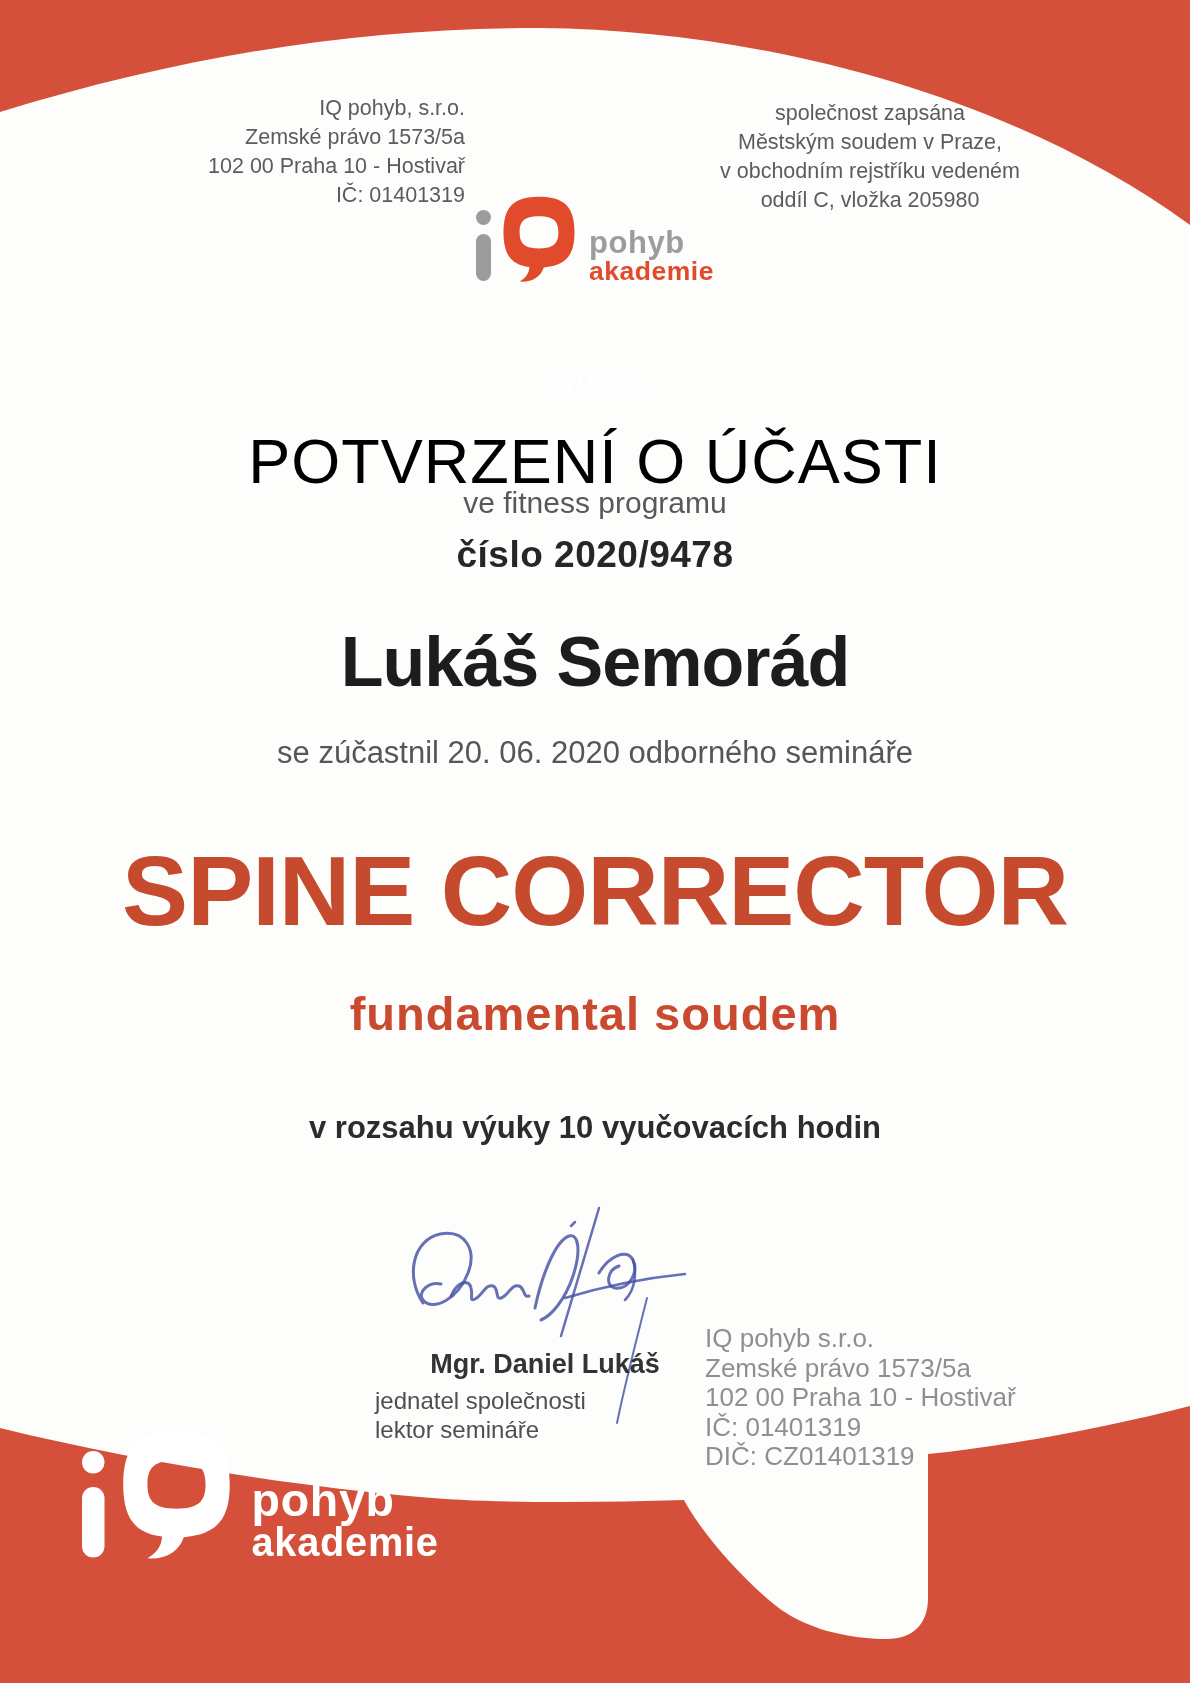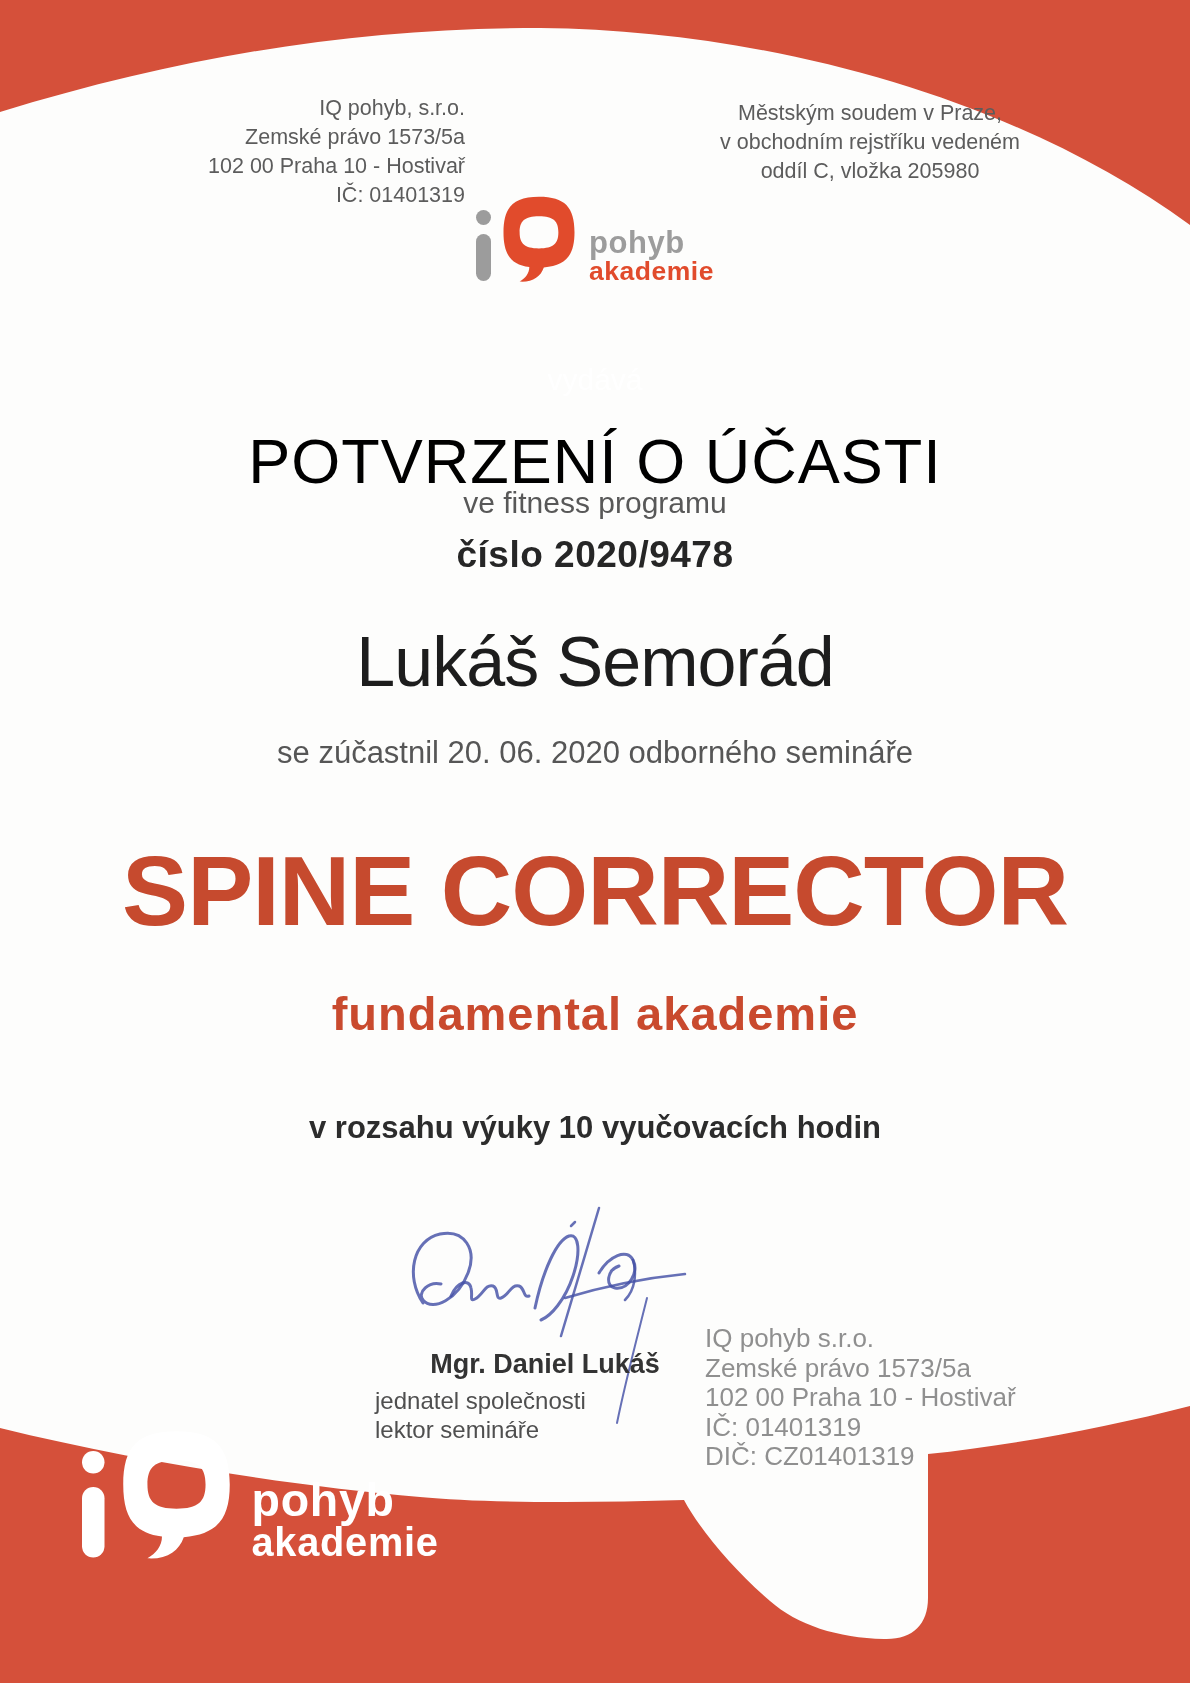--- a/index.html
+++ b/index.html
@@ -41,21 +41,21 @@
   .logo--white .logo-word1,.logo--white .logo-word2{color:#ffffff;}
 
   .logo-top-wrap{top:192px;left:0;width:100%;display:flex;justify-content:center;}
   .logo-bottom-wrap{left:82px;top:1424px;transform:scale(1.5);transform-origin:top left;}
 
   
   .issues{top:316px;font-size:30px;color:#ffffff;margin-top:47px;}
   .title{top:378px;font-size:63px;font-weight:400;letter-spacing:1px;color:#000000;margin-top:47px;}
   .subtitle{top:486px;font-size:30px;color:#585858;}
   .number{top:534px;font-size:37px;font-weight:700;color:#262626;letter-spacing:.5px;}
-  .name{top:622px;font-size:70px;font-weight:400;color:#1d1d1d;letter-spacing:-1px;}
+  .name{top:622px;font-size:70px;font-weight:700;color:#1d1d1d;letter-spacing:-1px;}
   .participation{top:735px;font-size:31px;color:#565656;}
   .program{top:834px;font-size:99px;font-weight:700;color:#c64a2e;letter-spacing:-1px;white-space:nowrap;}
   .program-sub{top:986px;font-size:47px;font-weight:700;color:#c94a2e;letter-spacing:1px;}
   .scope{top:1110px;font-size:31px;font-weight:700;color:#2c2c2c;}
 
   
   .signature-svg{left:385px;top:1178px;width:330px;height:262px;}
   .sig-name{left:375px;top:1349px;width:340px;text-align:center;font-size:27px;font-weight:700;color:#333333;}
   .sig-role1{left:375px;top:1387px;width:340px;text-align:left;font-size:24px;color:#4f4f4f;}
   .sig-role2{left:375px;top:1416px;width:340px;text-align:left;font-size:24px;color:#4f4f4f;}
@@ -85,20 +85,21 @@
 <div class="layer">
 
   <div class="abs addr hdr-left">
     <span class="addr-line">IQ pohyb, s.r.o.</span>
     <span class="addr-line">Zemské právo 1573/5a</span>
     <span class="addr-line">102 00 Praha 10 - Hostivař</span>
     <span class="addr-line">IČ: 01401319</span>
   </div>
 
   <div class="abs addr hdr-right">
+    <span class="addr-line">společnost zapsána</span>
     <span class="addr-line">Městským soudem v Praze,</span>
     <span class="addr-line">v obchodním rejstříku vedeném</span>
     <span class="addr-line">oddíl C, vložka 205980</span>
   </div>
 
   <div class="abs logo-top-wrap">
     <div class="logo logo--color">
       <div class="logo-i">
           <span class="dot"></span>
           <span class="stem"></span>
@@ -113,21 +114,21 @@
     </div>
   </div>
 
   <div class="abs centered issues">vydává</div>
   <div class="abs centered title">POTVRZENÍ O ÚČASTI</div>
   <div class="abs centered subtitle">ve fitness programu</div>
   <div class="abs centered number">číslo 2020/9478</div>
   <div class="abs centered name">Lukáš Semorád</div>
   <div class="abs centered participation">se zúčastnil 20. 06. 2020 odborného semináře</div>
   <div class="abs centered program">SPINE CORRECTOR</div>
-  <div class="abs centered program-sub">fundamental akademie</div>
+  <div class="abs centered program-sub">fundamental soudem</div>
   <div class="abs centered scope">v rozsahu výuky 10 vyučovacích hodin</div>
 
   <svg class="abs signature-svg" viewBox="0 0 330 262" aria-hidden="true">
     <g fill="none" stroke="#4450a6" stroke-opacity="0.82" stroke-width="3" stroke-linecap="round">
       <path d="M38 125 C20 98 28 62 55 56 C80 51 92 72 83 95 C73 121 48 134 38 122 C32 114 44 103 56 106"></path>
       <path d="M66 118 C72 104 84 100 86 110 C88 118 84 124 90 121 C98 117 100 106 108 108 C114 110 110 122 116 120 C124 117 126 106 134 108 C140 110 138 120 144 118"></path>
       <path d="M150 130 C158 92 172 62 184 58 C194 55 196 74 188 98 C180 122 166 138 156 142"></path>
       <path d="M214 30 C202 70 186 125 176 158" stroke-width="2.5"></path>
       <path d="M214 95 C224 78 242 70 248 82 C254 94 244 112 230 110 C220 108 222 92 234 88"></path>
       <path d="M248 82 C252 96 250 112 240 122" stroke-width="2.5"></path>

